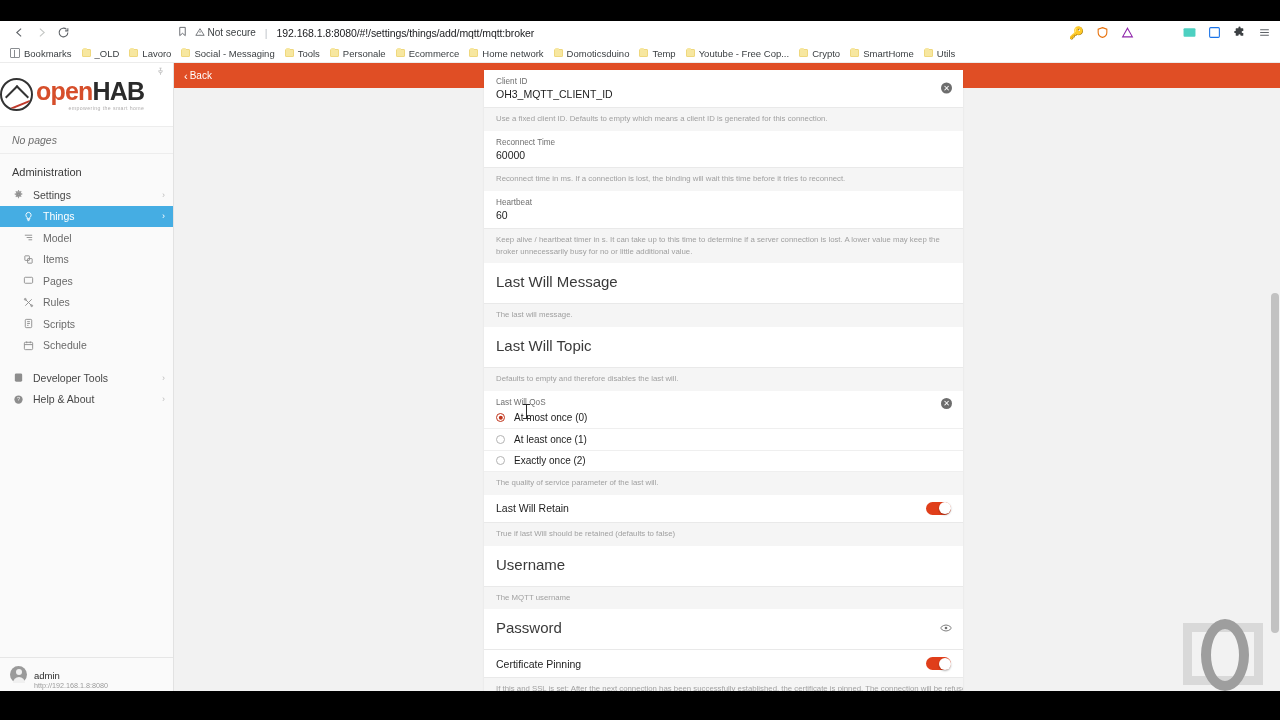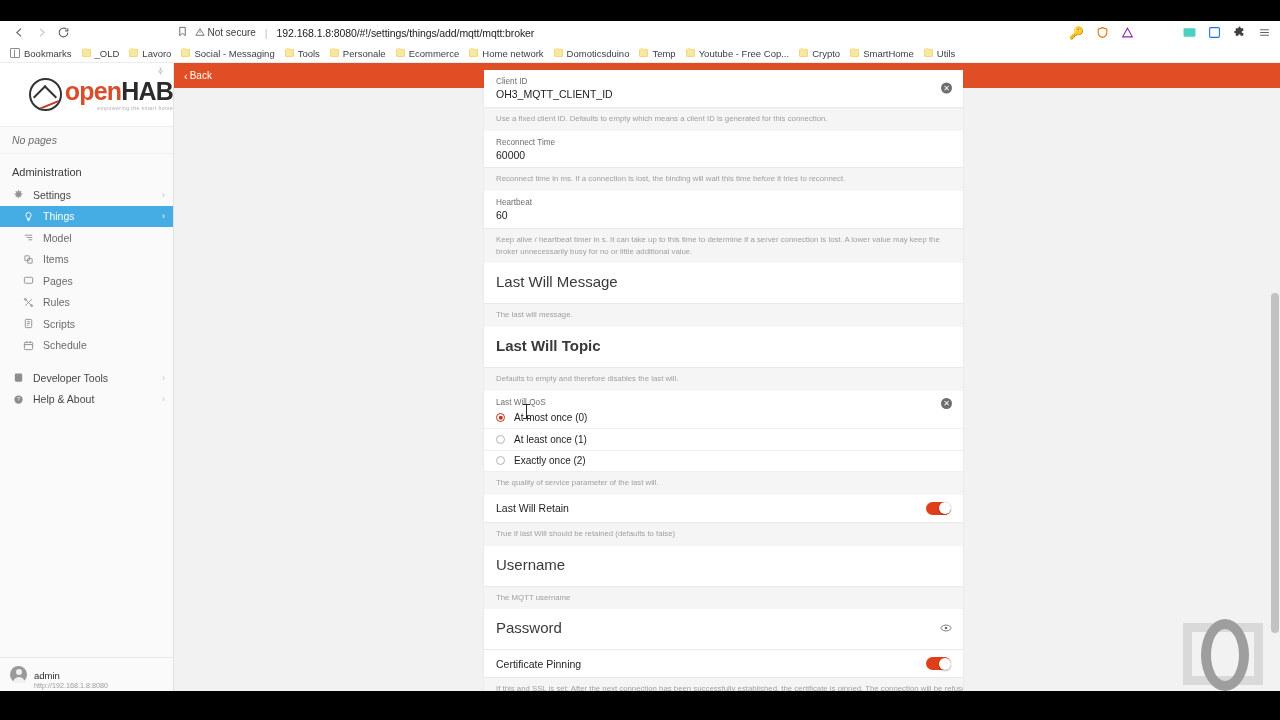--- a/index.html
+++ b/index.html
@@ -76,21 +76,21 @@
     position:absolute; left:0; top:63px; width:1280px; height:628px;
     background:#f2f2f2; display:flex;
   }
 
   
   #sidebar {
     width:174px; height:628px; background:#fafafa;
     border-right:1px solid #e2e2e2; position:relative;
     display:flex; flex-direction:column;
   }
-  #logo-box { height:64px; display:flex; align-items:center; justify-content:flex-end;
+  #logo-box { height:64px; display:flex; align-items:center; justify-content:flex-start;
               border-bottom:1px solid #ededed; position:relative; background:#fff; }
   #pin-icon { position:absolute; right:8px; top:3px; color:#b9b9b9; font-size:10px; }
   .logo-mark { display:flex; align-items:center; gap:3px; }
   .logo-circle {
     width:33px; height:33px; border-radius:50%; border:2.4px solid #333;
     position:relative; overflow:hidden; flex:0 0 auto;
   }
   .logo-circle:before{
     content:''; position:absolute; left:50%; top:58%; transform:translate(-50%,-50%) rotate(45deg);
     width:15px; height:15px; border-top:2.6px solid #333; border-left:2.6px solid #333;
@@ -540,21 +540,21 @@
           <div class="field-label">Heartbeat</div>
           <div class="field-value">60</div>
         </div>
         <div class="help">Keep alive / heartbeat timer in s. It can take up to this time to determine if a server connection is lost. A lower value may keep the broker unnecessarily busy for no or little additional value.</div>
 
         <div class="field" style="padding-top:7px;padding-bottom:9px;">
           <div class="field-empty-label">Last Will Message</div>
         </div>
         <div class="help">The last will message.</div>
 
-        <div class="field" style="padding-top:7px;padding-bottom:9px;font-weight:bold;">
+        <div class="field" style="padding-top:7px;padding-bottom:9px;">
           <div class="field-empty-label">Last Will Topic</div>
         </div>
         <div class="help">Defaults to empty and therefore disables the last will.</div>
 
         <div class="radio-group">
           <div class="radio-head">
             <div class="field-label">Last Will QoS</div>
             <span class="clear-ico" style="top:7px;transform:none;">✕</span>
           </div>
           <div class="radio-row">

